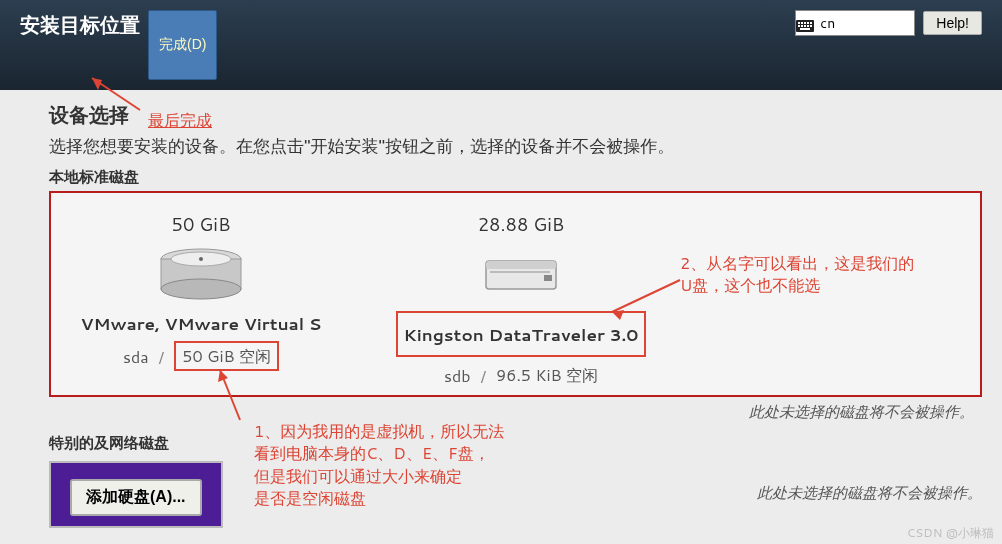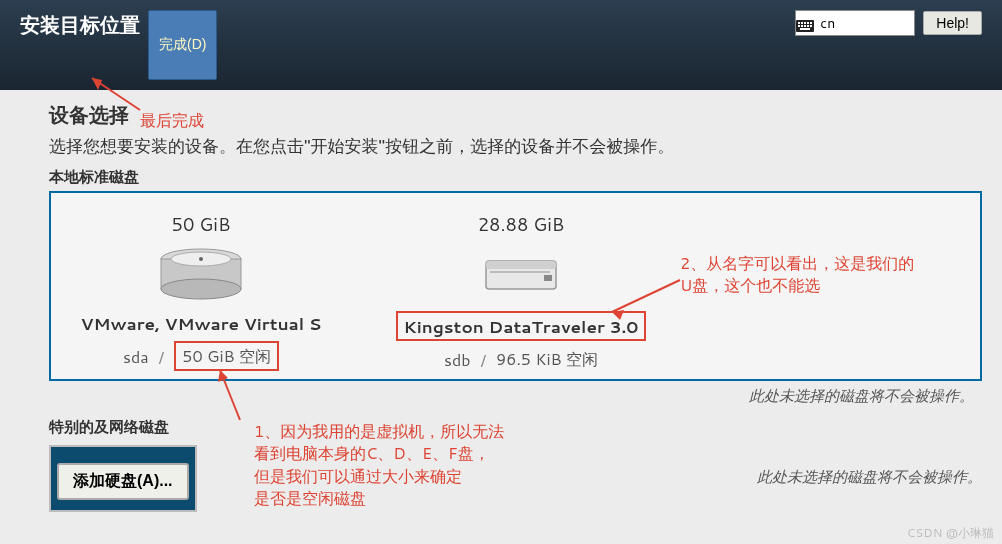--- a/index.html
+++ b/index.html
@@ -12,35 +12,35 @@
 .installer-title { color: #ddd; font-size: 18px; }
 .header-controls { display: flex; gap: 8px; align-items: center; }
 .lang-box { background: #fff; border: 1px solid #888; padding: 2px 0; display: flex; align-items: flex-end; gap: 6px; width: 120px; height: 26px; }
 .kbd-icon { width: 18px; height: 14px; }
 .lang-code { font-size: 14px; }
 .help-btn { background: #e8e8e2; border: 1px solid #aaa; padding: 3px 12px; font-size: 14px; cursor: pointer; border-radius: 2px; }
 .content { padding: 10px 20px; margin-left: 29px; }
 .section-title { font-size: 20px; font-weight: bold; color: #333; margin-bottom: 4px; }
 .section-desc { font-size: 17px; color: #333; margin-bottom: 8px; }
 .subsection-label { font-size: 15px; font-weight: bold; color: #333; margin-bottom: 4px; }
-.disks-area { border: 2px solid #0369a1; background: #f5f5f5; padding: 18px 20px 8px; display: flex; gap: 60px; position: relative; }
+.disks-area { border: 2px solid #b91c1c; background: #f5f5f5; padding: 18px 20px 8px; display: flex; gap: 60px; position: relative; }
 .disk { display: flex; flex-direction: column; align-items: center; width: 260px; cursor: pointer; }
 .disk-size { font-size: 18px; color: #333; margin-bottom: 10px; }
 .disk-icon { width: 90px; height: 54px; margin-bottom: 10px; }
 .disk-name { font-size: 17px; font-weight: bold; color: #333; text-align: center; margin-bottom: 6px; white-space: nowrap; }
-.disk-name.boxed { border: 2px solid #d43; padding: 1px 6px; }
+.disk-name.boxed { border: 2px solid #d43; padding: 9px 6px; }
 .disk-info { font-size: 16px; color: #555; display: flex; align-items: center; gap: 10px; }
 .disk-dev { }
 .disk-sep { color: #888; }
 .disk-free { }
 .disk-free.boxed { border: 2px solid #d43; padding: 1px 6px; }
 .hint-text { font-style: italic; color: #555; font-size: 15px; text-align: right; margin: 4px 8px 10px; }
 .add-disk-btn { background: #f0f0ea; border: 2px solid #aaa; padding: 6px 14px; font-size: 16px; font-weight: bold; cursor: pointer; border-radius: 3px; margin-top: 6px; }
 .hint-row { display: flex; justify-content: space-between; align-items: center; }
-.special-section { border: 2px solid #bbb; background: #0c4a6e; padding: 10px 6px; margin-top: 4px; }
+.special-section { border: 2px solid #bbb; background: #4c1d95; padding: 10px 19px; margin-top: 4px; }
 
 .anno { position: absolute; color: #d43; font-size: 16px; pointer-events: none; }
 .anno-arrow { stroke: #d43; stroke-width: 2; fill: none; }
 .anno-arrow-head { fill: #d43; }
 svg.overlay { position: absolute; left: 0; top: 0; pointer-events: none; }
 .watermark { position: absolute; right: 8px; bottom: 2px; color: rgba(120,120,120,0.4); font-size: 12px; }
 </style>
 </head>
 <body>
 
@@ -128,21 +128,21 @@
   <line x1="140" y1="110" x2="92" y2="78" class="anno-arrow"></line>
   <polygon points="92,78 102,80 98,90" class="anno-arrow-head"></polygon>
 
   <line x1="240" y1="420" x2="220" y2="370" class="anno-arrow"></line>
   <polygon points="220,370 228,378 218,382" class="anno-arrow-head"></polygon>
 
   <line x1="680" y1="280" x2="612" y2="312" class="anno-arrow"></line>
   <polygon points="612,312 624,310 620,320" class="anno-arrow-head"></polygon>
 </svg>
 
-<div class="anno" style="left:140px; top:108px;">最后完成</div>
+<div class="anno" style="left:148px; top:108px;text-decoration:underline;">最后完成</div>
 <div class="anno" style="left:210px; top:420px; white-space:pre; line-height:1.4;margin-left:44px;">1、因为我用的是虚拟机，所以无法
 看到电脑本身的C、D、E、F盘，
 但是我们可以通过大小来确定
 是否是空闲磁盘</div>
 <div class="anno" style="left:680px; top:252px; white-space:pre; line-height:1.4;">2、从名字可以看出，这是我们的
 U盘，这个也不能选</div>
 
 <div class="watermark">CSDN @小琳猫</div>
 
 </body></html>

